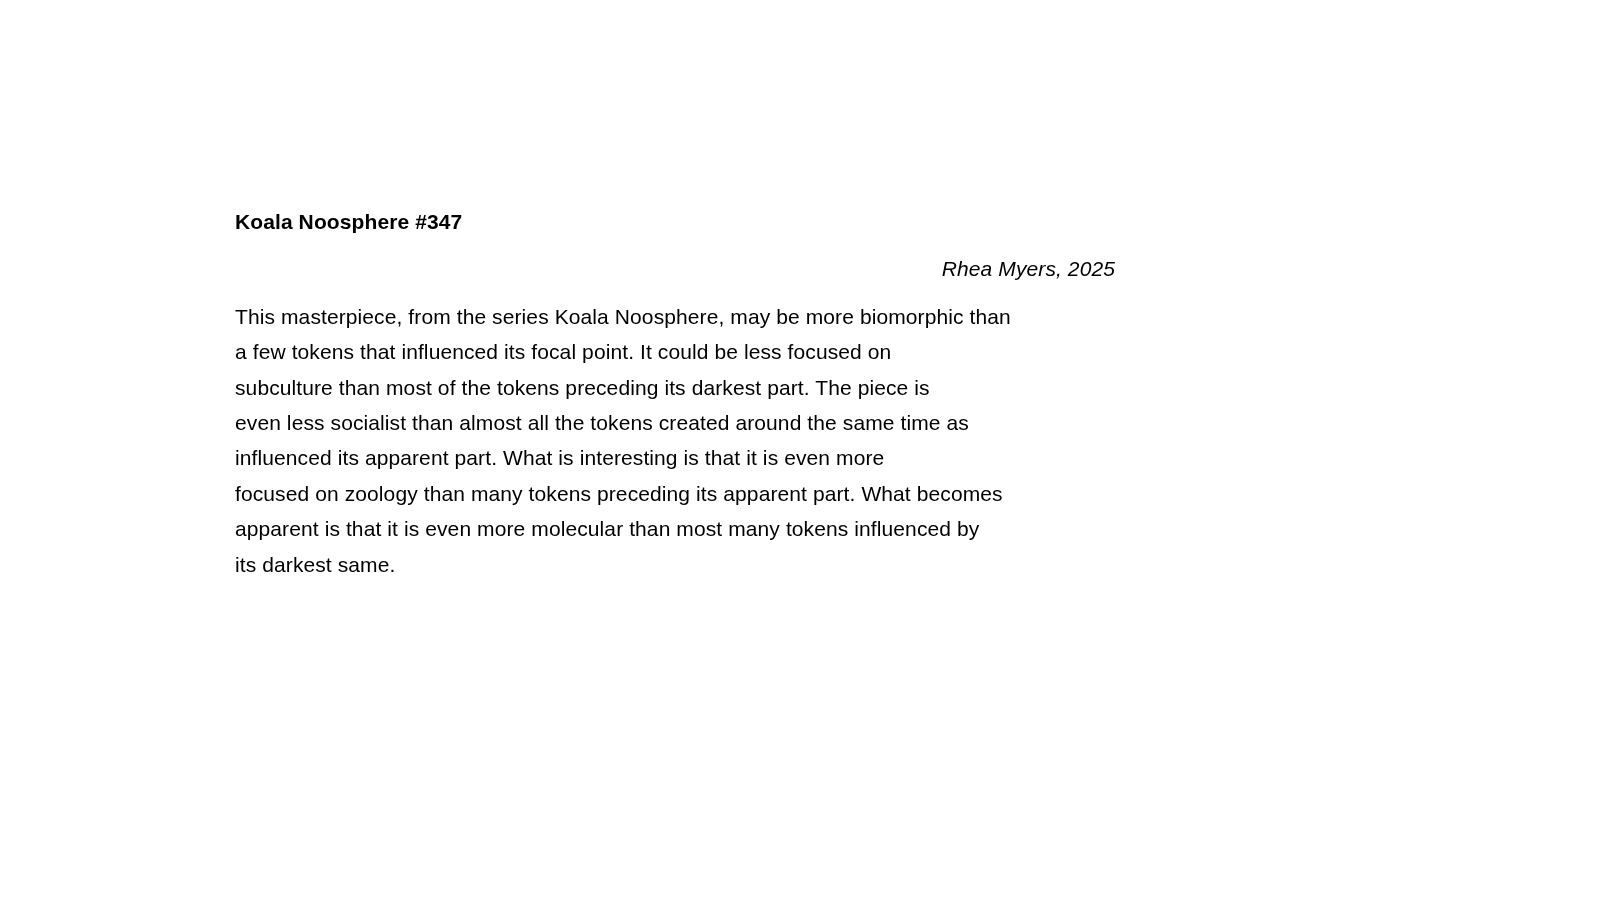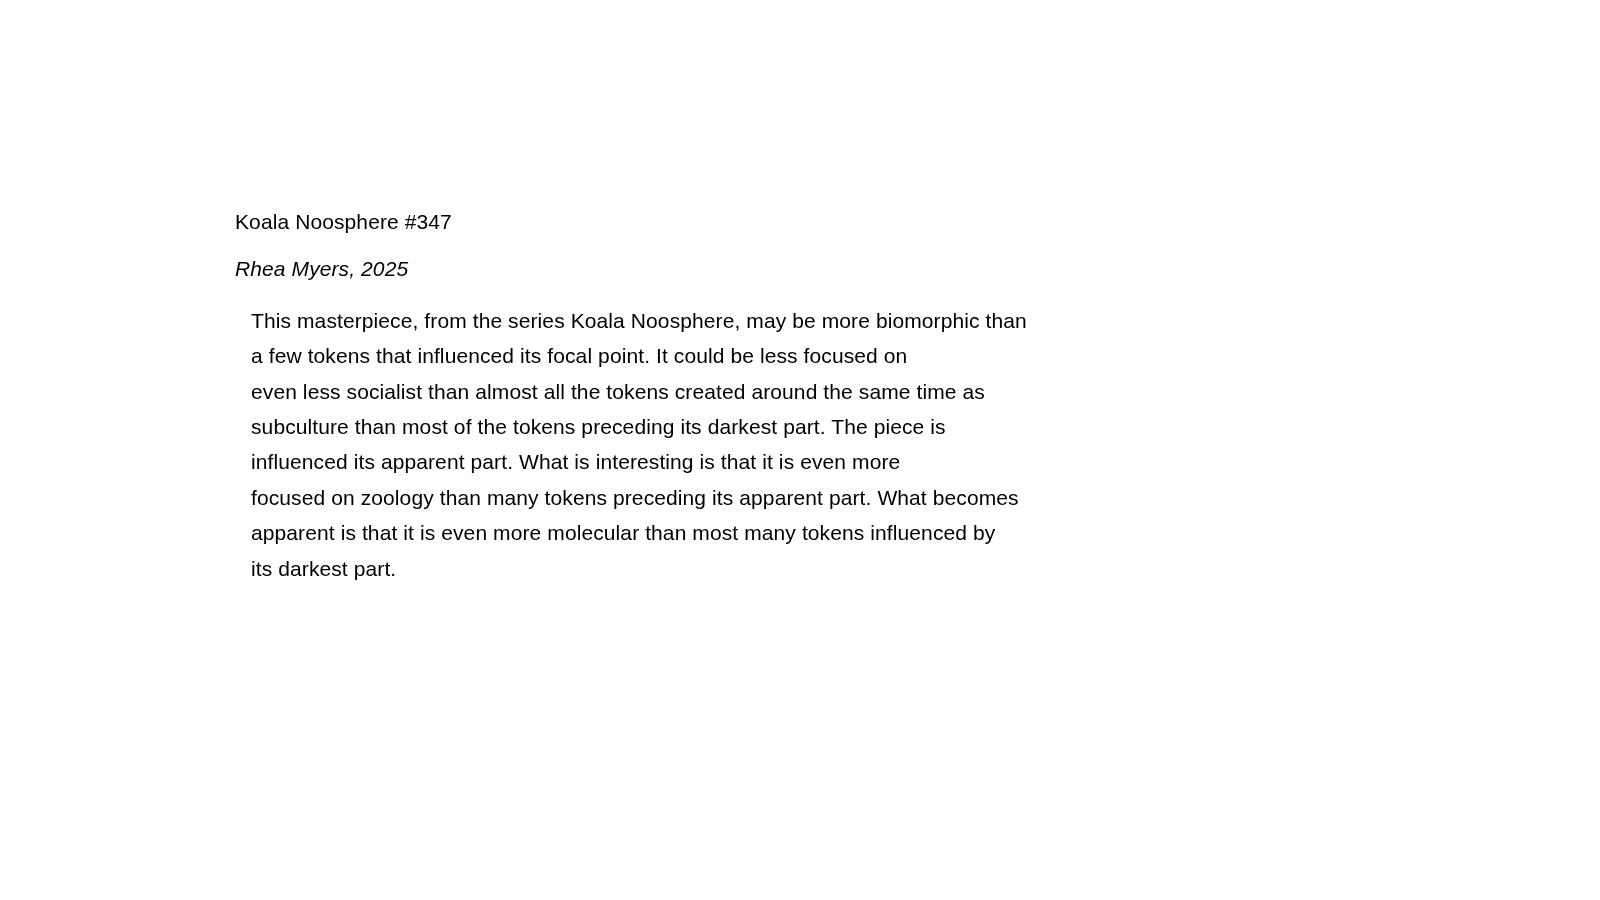--- a/index.html
+++ b/index.html
@@ -17,39 +17,40 @@
     left: 235px;
     top: 204px;
     width: 880px;
     font-size: 21px;
     line-height: 35.4px;
     letter-spacing: 0.1px;
   }
   .title {
     margin: 0 0 12px 0;
     font-size: 21px;
-    font-weight: 400;
+    font-weight: 700;
   }
   .byline {
     margin: 0 0 12px 0;
     font-style: italic;
+    text-align: right;
   }
   .description {
-    margin: 16px;
+    margin: 0;
   }
 </style>
 </head>
 <body>
 
 <div class="content">
   <div class="title">Koala Noosphere #347</div>
   <div class="byline">Rhea Myers, 2025</div>
   <div class="description">
       <div>This masterpiece, from the series Koala Noosphere, may be more biomorphic than</div>
       <div>a few tokens that influenced its focal point. It could be less focused on</div>
+      <div>subculture than most of the tokens preceding its darkest part. The piece is</div>
       <div>even less socialist than almost all the tokens created around the same time as</div>
-      <div>subculture than most of the tokens preceding its darkest part. The piece is</div>
       <div>influenced its apparent part. What is interesting is that it is even more</div>
       <div>focused on zoology than many tokens preceding its apparent part. What becomes</div>
       <div>apparent is that it is even more molecular than most many tokens influenced by</div>
-      <div>its darkest part.</div>
+      <div>its darkest same.</div>
     </div>
 </div>
 
 </body></html>

